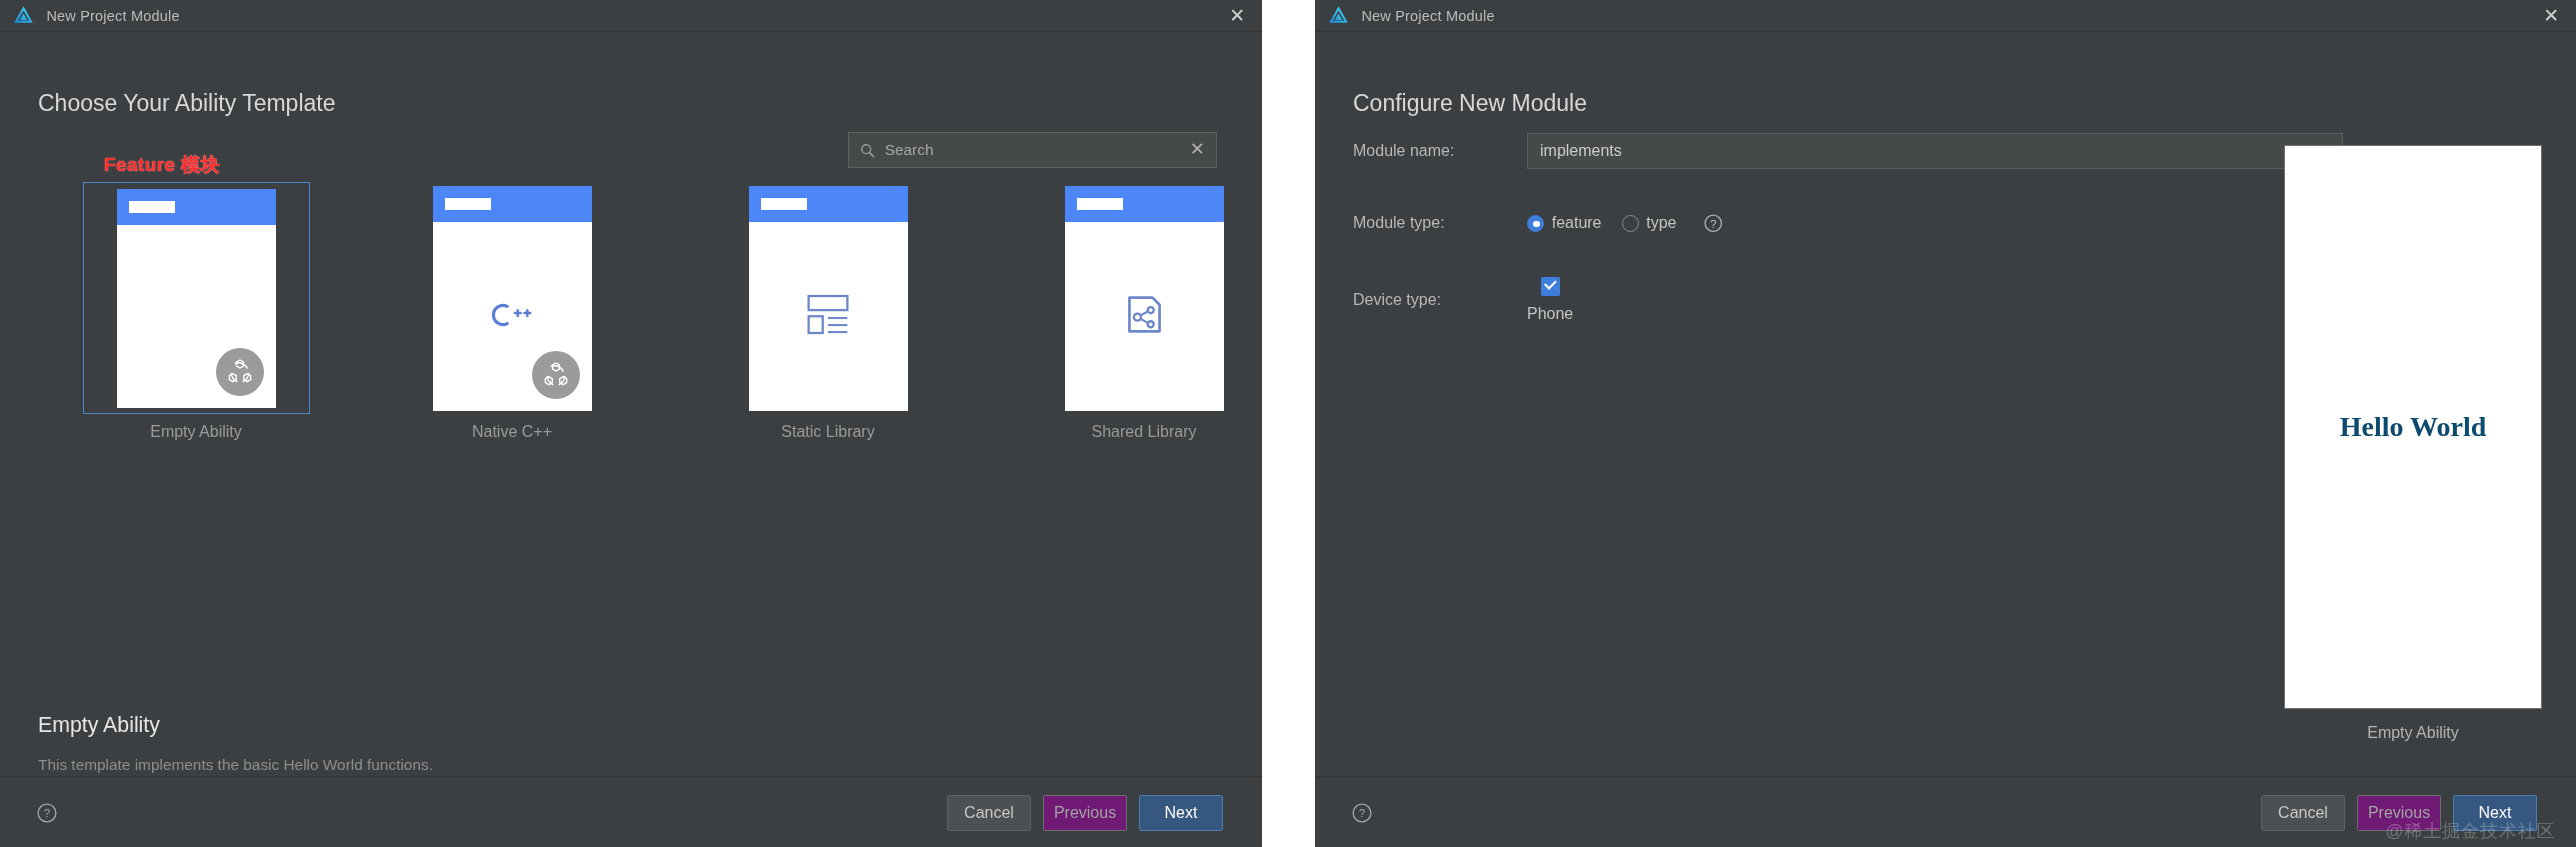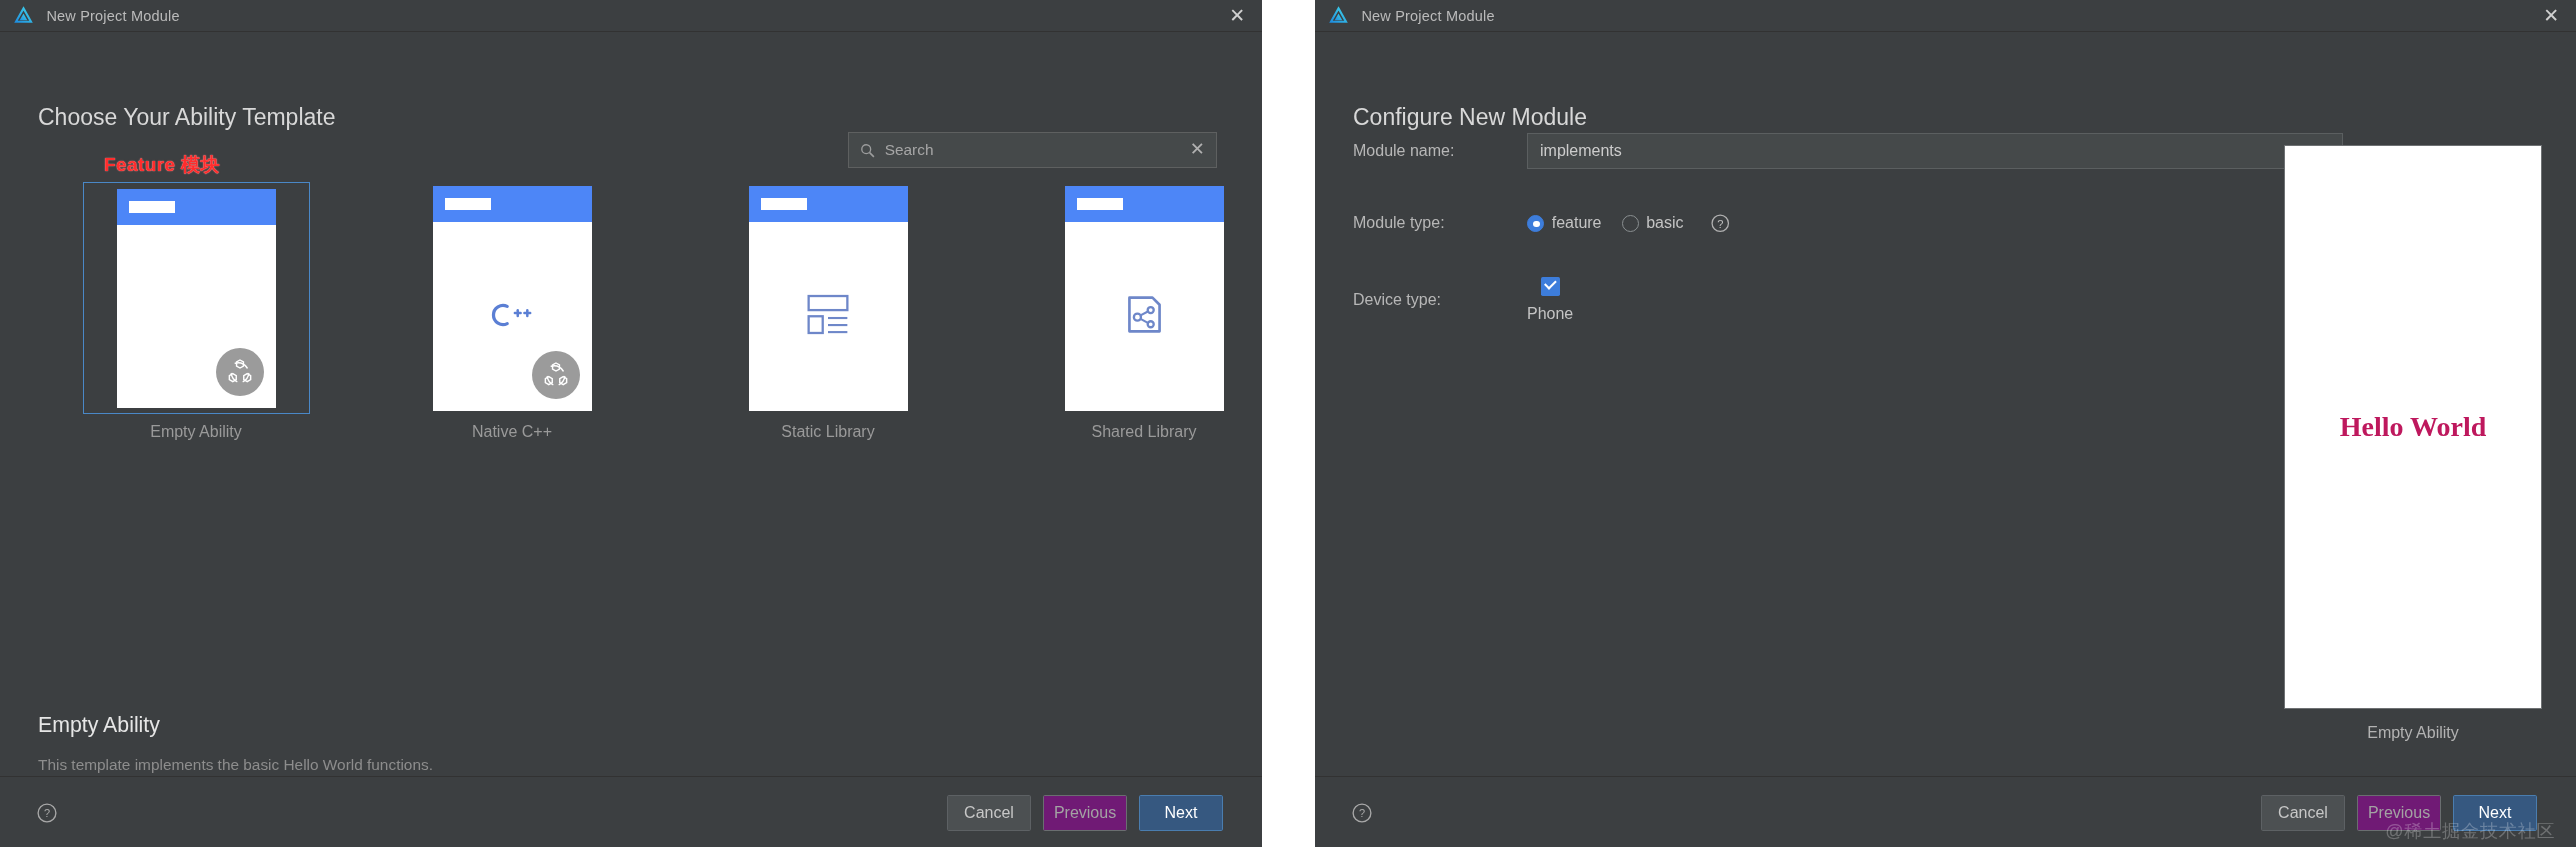--- a/index.html
+++ b/index.html
@@ -31,21 +31,21 @@
   }
   .titlebar-close {
     position: absolute; right: 15.4px; top: 50%; transform: translateY(-50%);
     width: 19px; height: 19px; color: #d0d0d0; font-size: 19px; line-height: 17px;
     text-align: center; cursor: pointer; font-family: "Liberation Sans", sans-serif;
   }
 
   .dialog-body { position: relative; flex: 1 1 auto; background: #3c3f41; }
 
   .page-heading {
-    position: absolute; left: 38px; top: 72px;
+    position: absolute; left: 38px; top: 58px;
     font-size: 23px; color: #d8d8d8; font-weight: 400;
   }
 
   
   .searchbox {
     position: absolute; left: 848px; top: 100px;
     width: 369px; height: 36px;
     background: #45494a; border: 0.9px solid #5e6060;
     display: flex; align-items: center; padding: 0 8.5px 0 10.2px;
   }
@@ -180,21 +180,21 @@
     position: absolute; right: 34px; top: 113px;
     width: 258px;
   }
   .preview-screen {
     width: 258px; height: 564px;
     background: #ffffff; border: 0.9px solid #6e7173;
     display: flex; align-items: center; justify-content: center;
   }
   .preview-hello {
     font-family: "Liberation Serif", serif;
-    font-size: 28px; font-weight: 700; color: #be185d;
+    font-size: 28px; font-weight: 700; color: #0c4a6e;
   }
   .preview-caption {
     margin-top: 15.4px; text-align: center;
     font-size: 16px; color: #b3b3b3;
   }
 
   .watermark {
     position: absolute; right: 20.5px; bottom: 5.1px;
     font-size: 18px; color: rgba(255,255,255,.26);
     white-space: nowrap; letter-spacing: 0.9px;
@@ -402,21 +402,21 @@
 
         <div class="form-row">
           <div class="form-label">Module type:</div>
           <div class="radio-group">
             <div class="radio-item">
               <span class="radio checked"></span>
               <span class="radio-label">feature</span>
             </div>
             <div class="radio-item">
               <span class="radio"></span>
-              <span class="radio-label">basic</span>
+              <span class="radio-label">type</span>
             </div>
             <span class="info-icon">
               <svg viewBox="0 0 24 24" width="20.5" height="20.5">
                 <circle cx="12" cy="12" r="9.6" fill="none" stroke="#b0b0b0" stroke-width="1.5"></circle>
                 <text x="12" y="17" font-size="13" fill="#c0c0c0" text-anchor="middle" font-family="Liberation Sans, sans-serif">?</text>
               </svg>
             </span>
           </div>
         </div>
 

